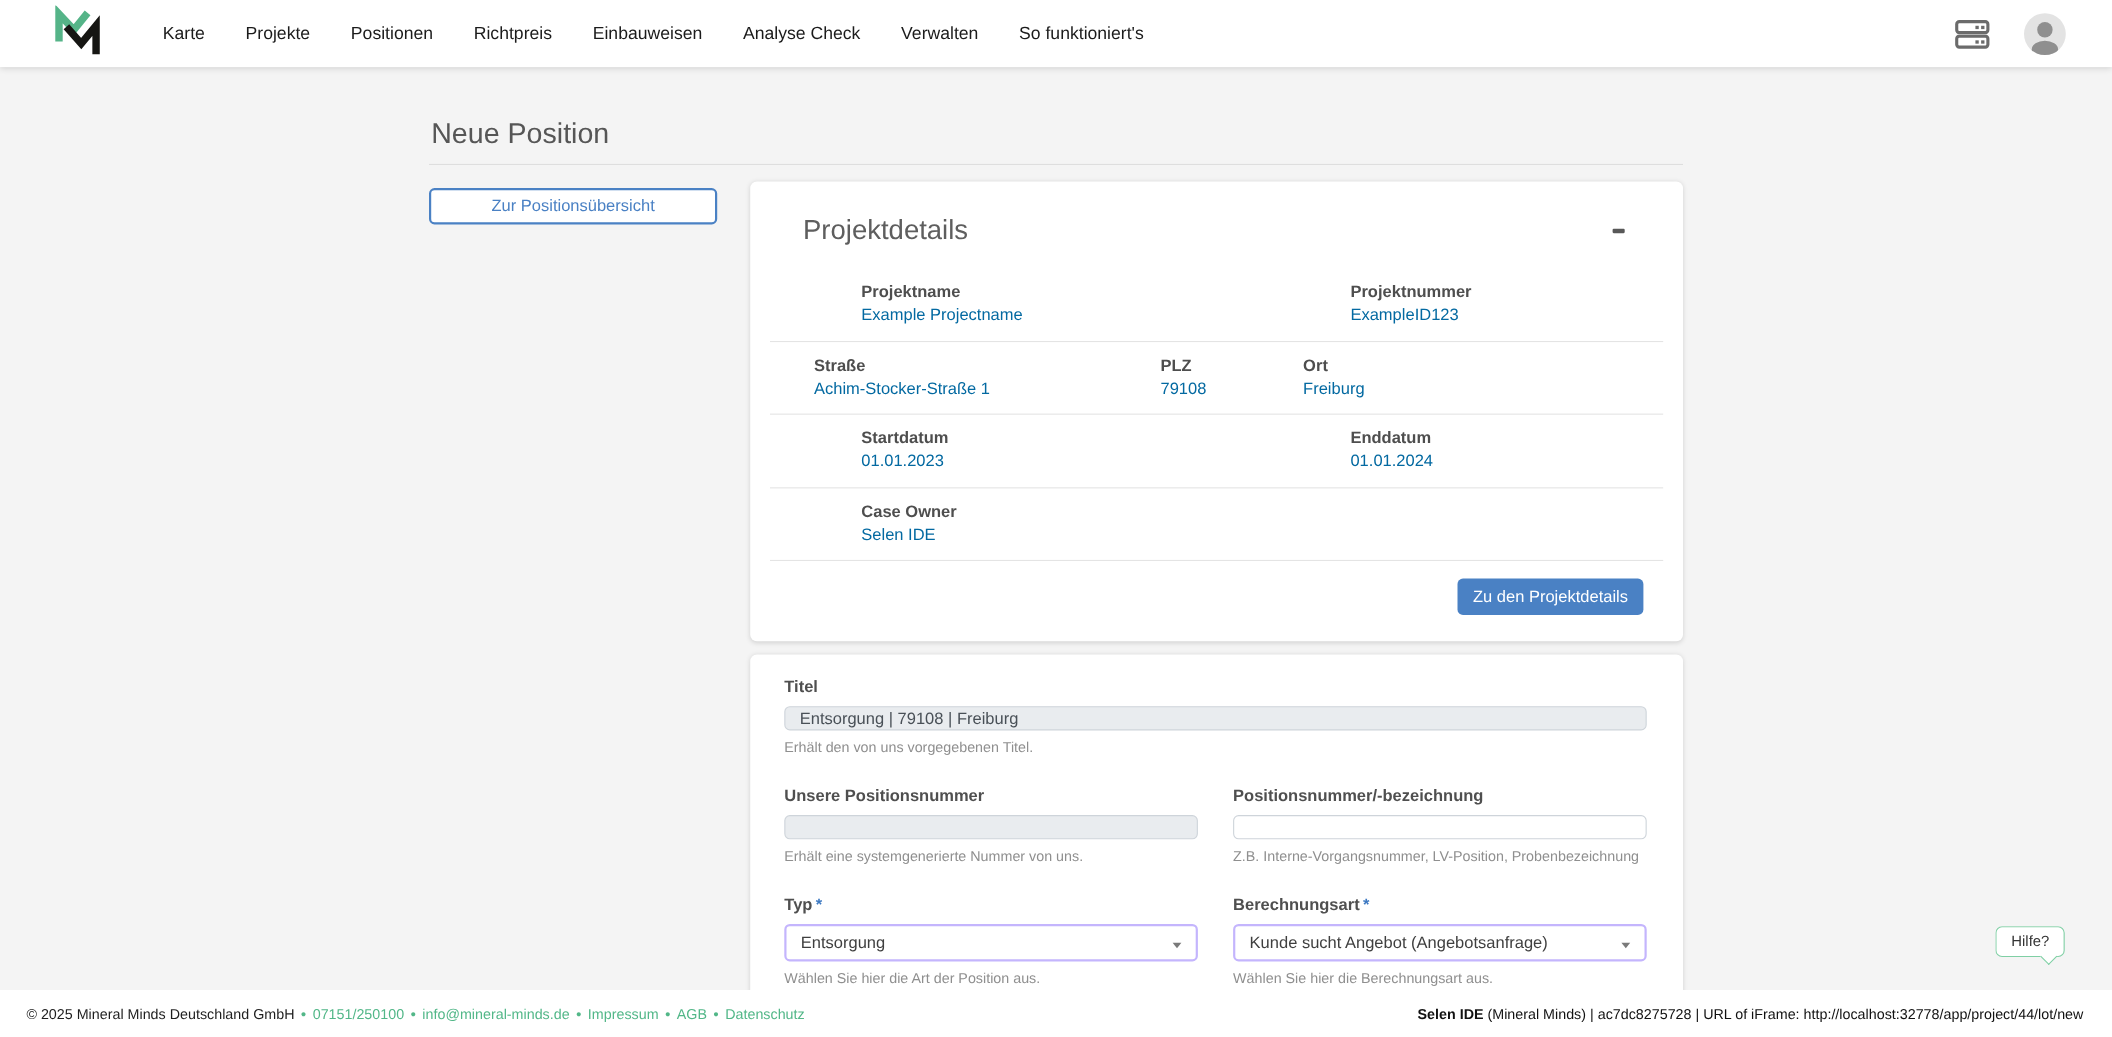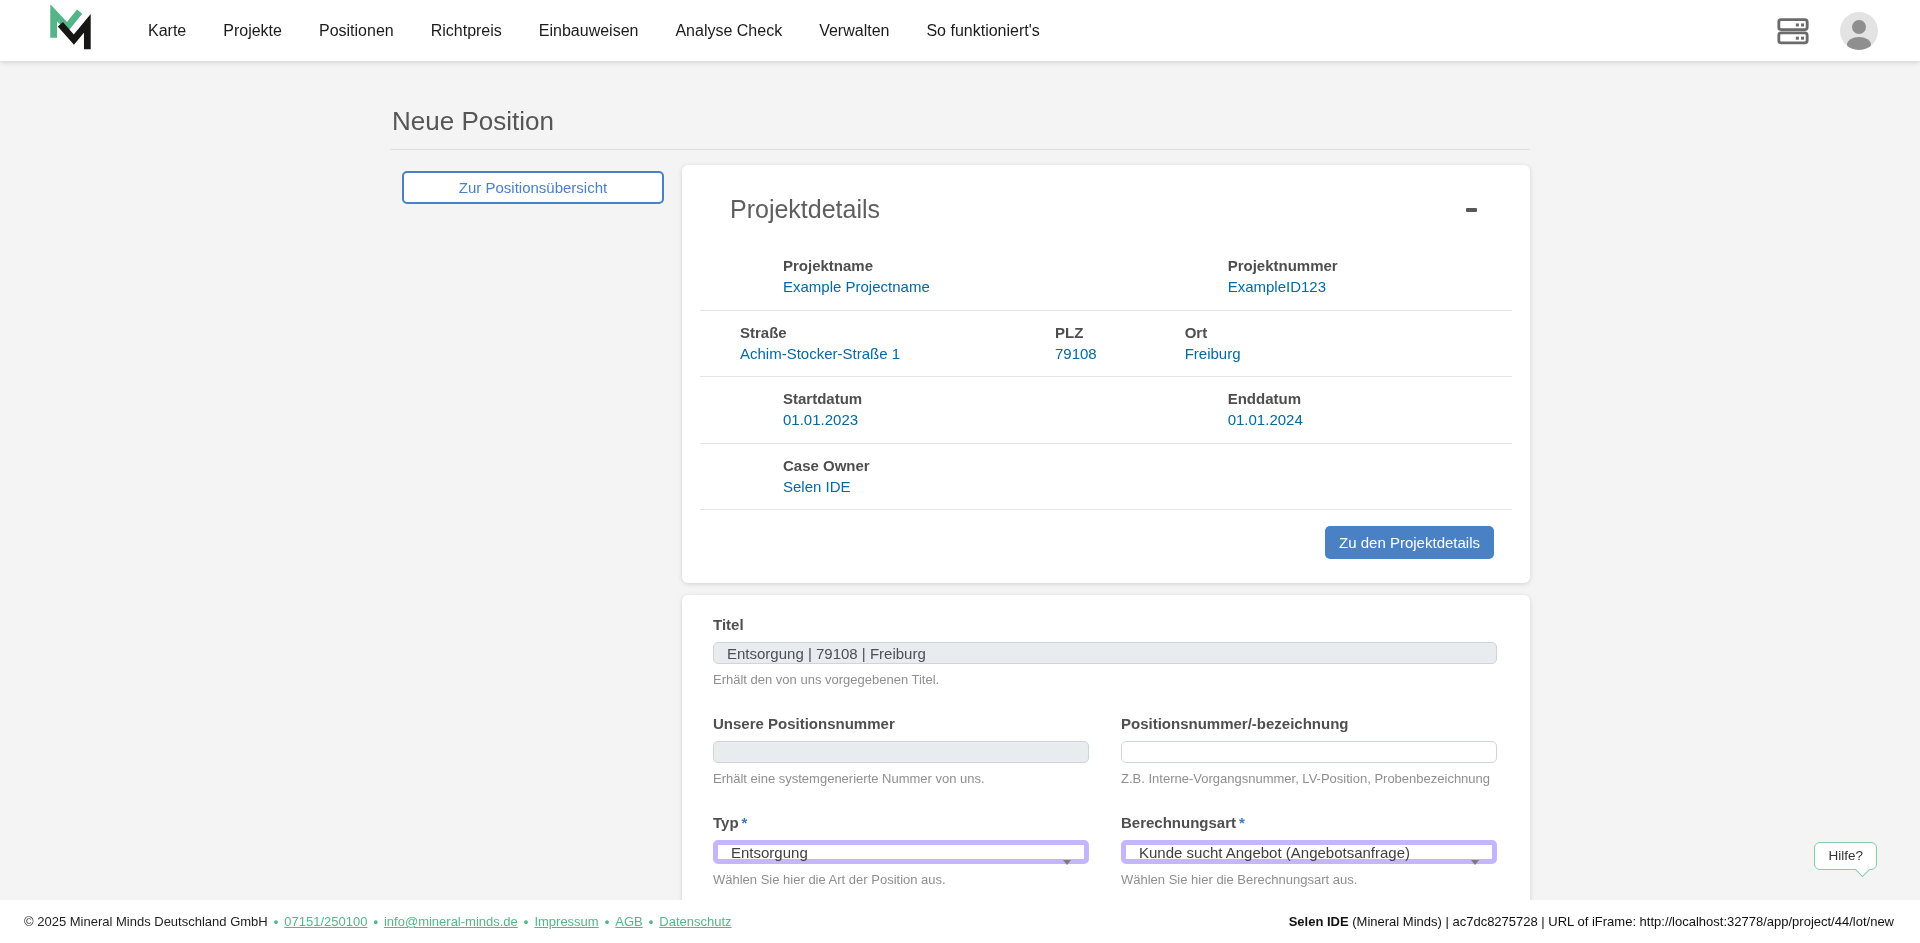--- a/index.html
+++ b/index.html
@@ -41,21 +41,21 @@
   .title-rule { border: none; border-top: 1px solid #dedede; margin: 0 0 0 0; }
 
   .layout-row { display: flex; align-items: flex-start; gap: 30px; }
   .left-col { width: 262px; flex: 0 0 262px; }
   .right-col { flex: 1; }
 
   .outline-btn {
     margin-top: 21px; width: 100%;
     background: #fff; border: 2px solid #4a81c4; border-radius: 5px;
     color: #4a81c4; font-size: 15px; font-family: inherit;
-    padding: 6px 10px; cursor: pointer; text-align: center; margin-left: 12px;
+    padding: 6px 10px; cursor: pointer; text-align: center;
   }
 
   .card {
     background: #fff; border-radius: 6px;
     box-shadow: 0 1px 5px rgba(0,0,0,.14);
   }
 
   
   .card-project { margin-top: 15px; padding: 30px 48px 20px 48px; }
   .card-project-head { display: flex; align-items: center; justify-content: space-between; }
@@ -92,40 +92,40 @@
     width: 100%; height: 22px;
     border: 1px solid #ced4da; border-radius: 5px;
     padding: 0 13px; font-size: 15px; font-family: inherit; color: #495057;
     background: #fff; outline: none;
   }
   .text-input:disabled { background: #e9ecef; color: #495057; }
   .helper { font-size: 13px; color: #8f8f8f; margin-top: 8px; }
   .form-row { display: flex; gap: 32px; margin-top: 28px; }
   .form-col { flex: 1; min-width: 0; }
   .select {
-    position: relative; width: 100%; height: 24px;
-    border: 5px solid #c4b5fd; border-radius: 5px;
+    position: relative; width: 100%; height: 34px;
+    border: 2px solid #c4b5fd; border-radius: 5px;
     background: #fff; display: flex; align-items: center;
     padding: 0 30px 0 13px; font-size: 15px; color: #3f3f3f; cursor: pointer;
   }
   .select::after {
     content: ""; position: absolute; right: 13px; top: 15px;
     border-left: 4px solid transparent; border-right: 4px solid transparent;
     border-top: 5px solid #7a7a7a;
   }
 
   
   .footer {
     position: fixed; left: 0; right: 0; bottom: 0; height: 43px;
     background: #fff; z-index: 40;
     display: flex; align-items: center; justify-content: space-between;
     padding: 0 26px 0 24px; font-size: 13px; color: #1e1e1e;
   }
   .footer-left { display: flex; align-items: center; gap: 6px; white-space: nowrap; }
-  .footer-link { color: #52b788; text-decoration: underline; cursor: pointer; }
+  .footer-link { color: #52b788; cursor: pointer; }
   .sep { color: #52b788; font-weight: 700; }
   .footer-right { white-space: nowrap; color: #111; }
   .footer-right b { font-weight: 700; }
 
   
   .help-bubble {
     position: fixed; right: 43px; bottom: 73px; z-index: 50;
     background: #fff; border: 1px solid #7fcfa4; border-radius: 6px;
     padding: 5px 13px 6px 13px; font-size: 13.5px; color: #333;
     cursor: pointer;

